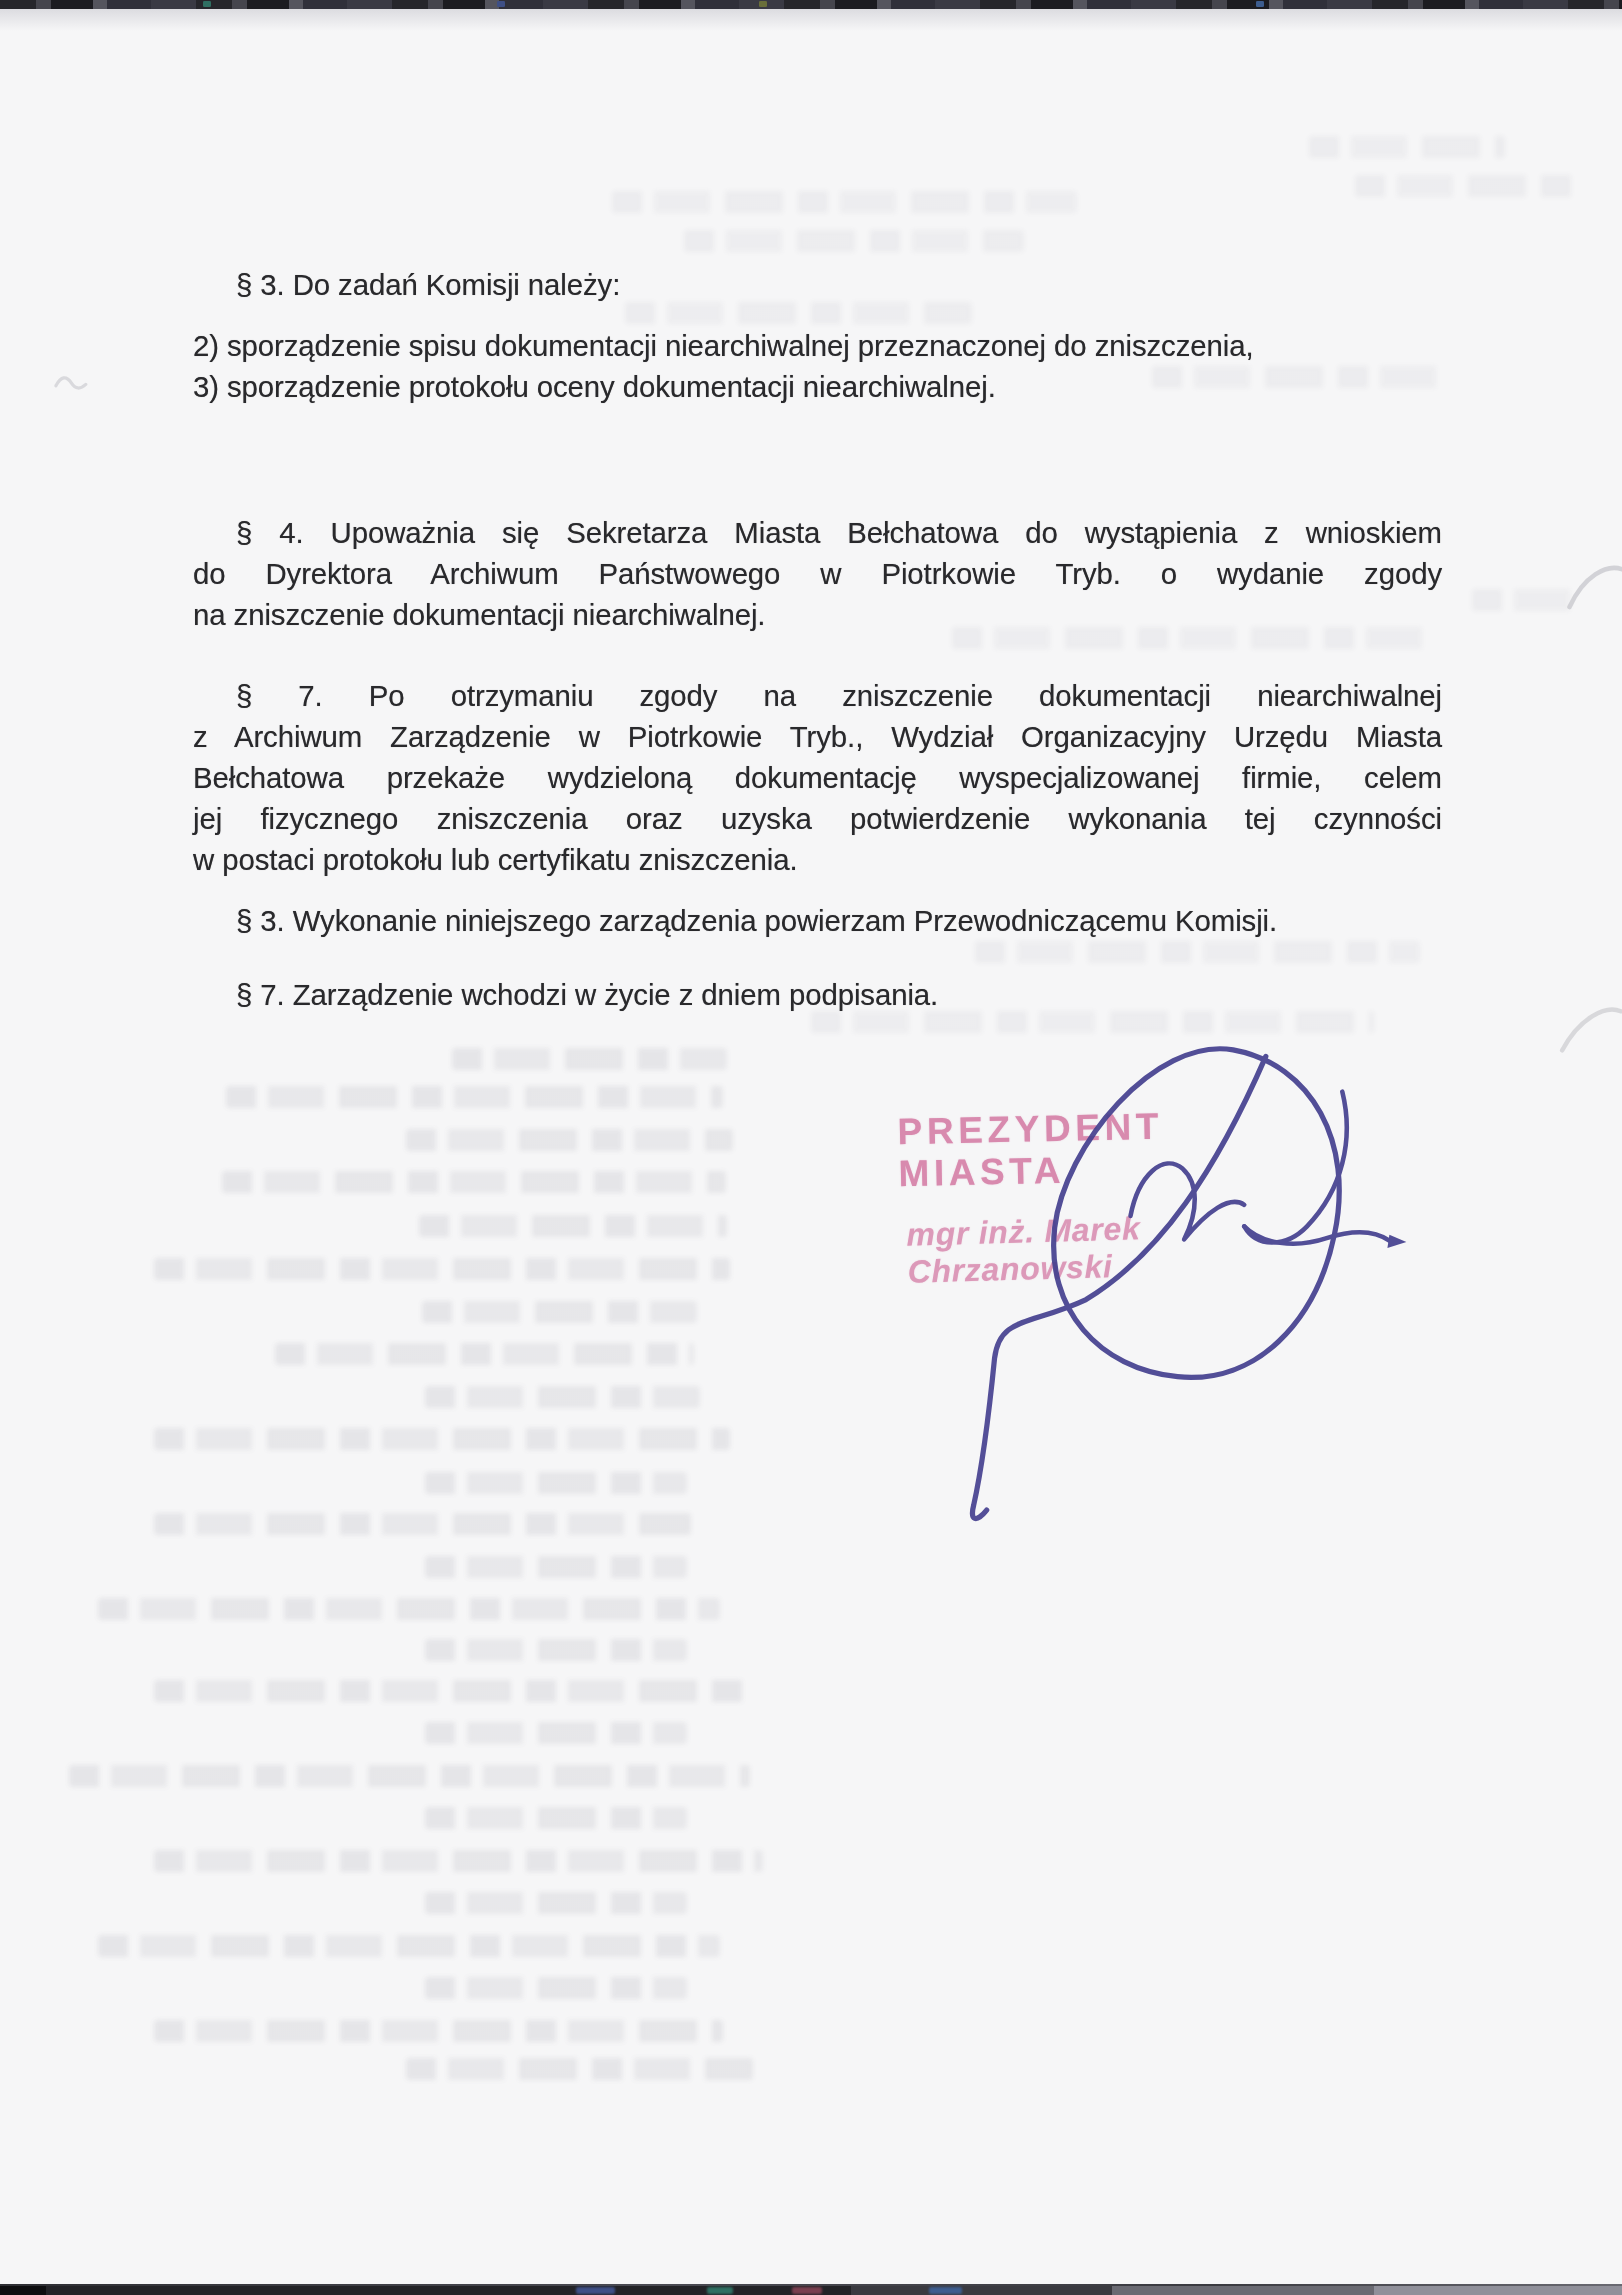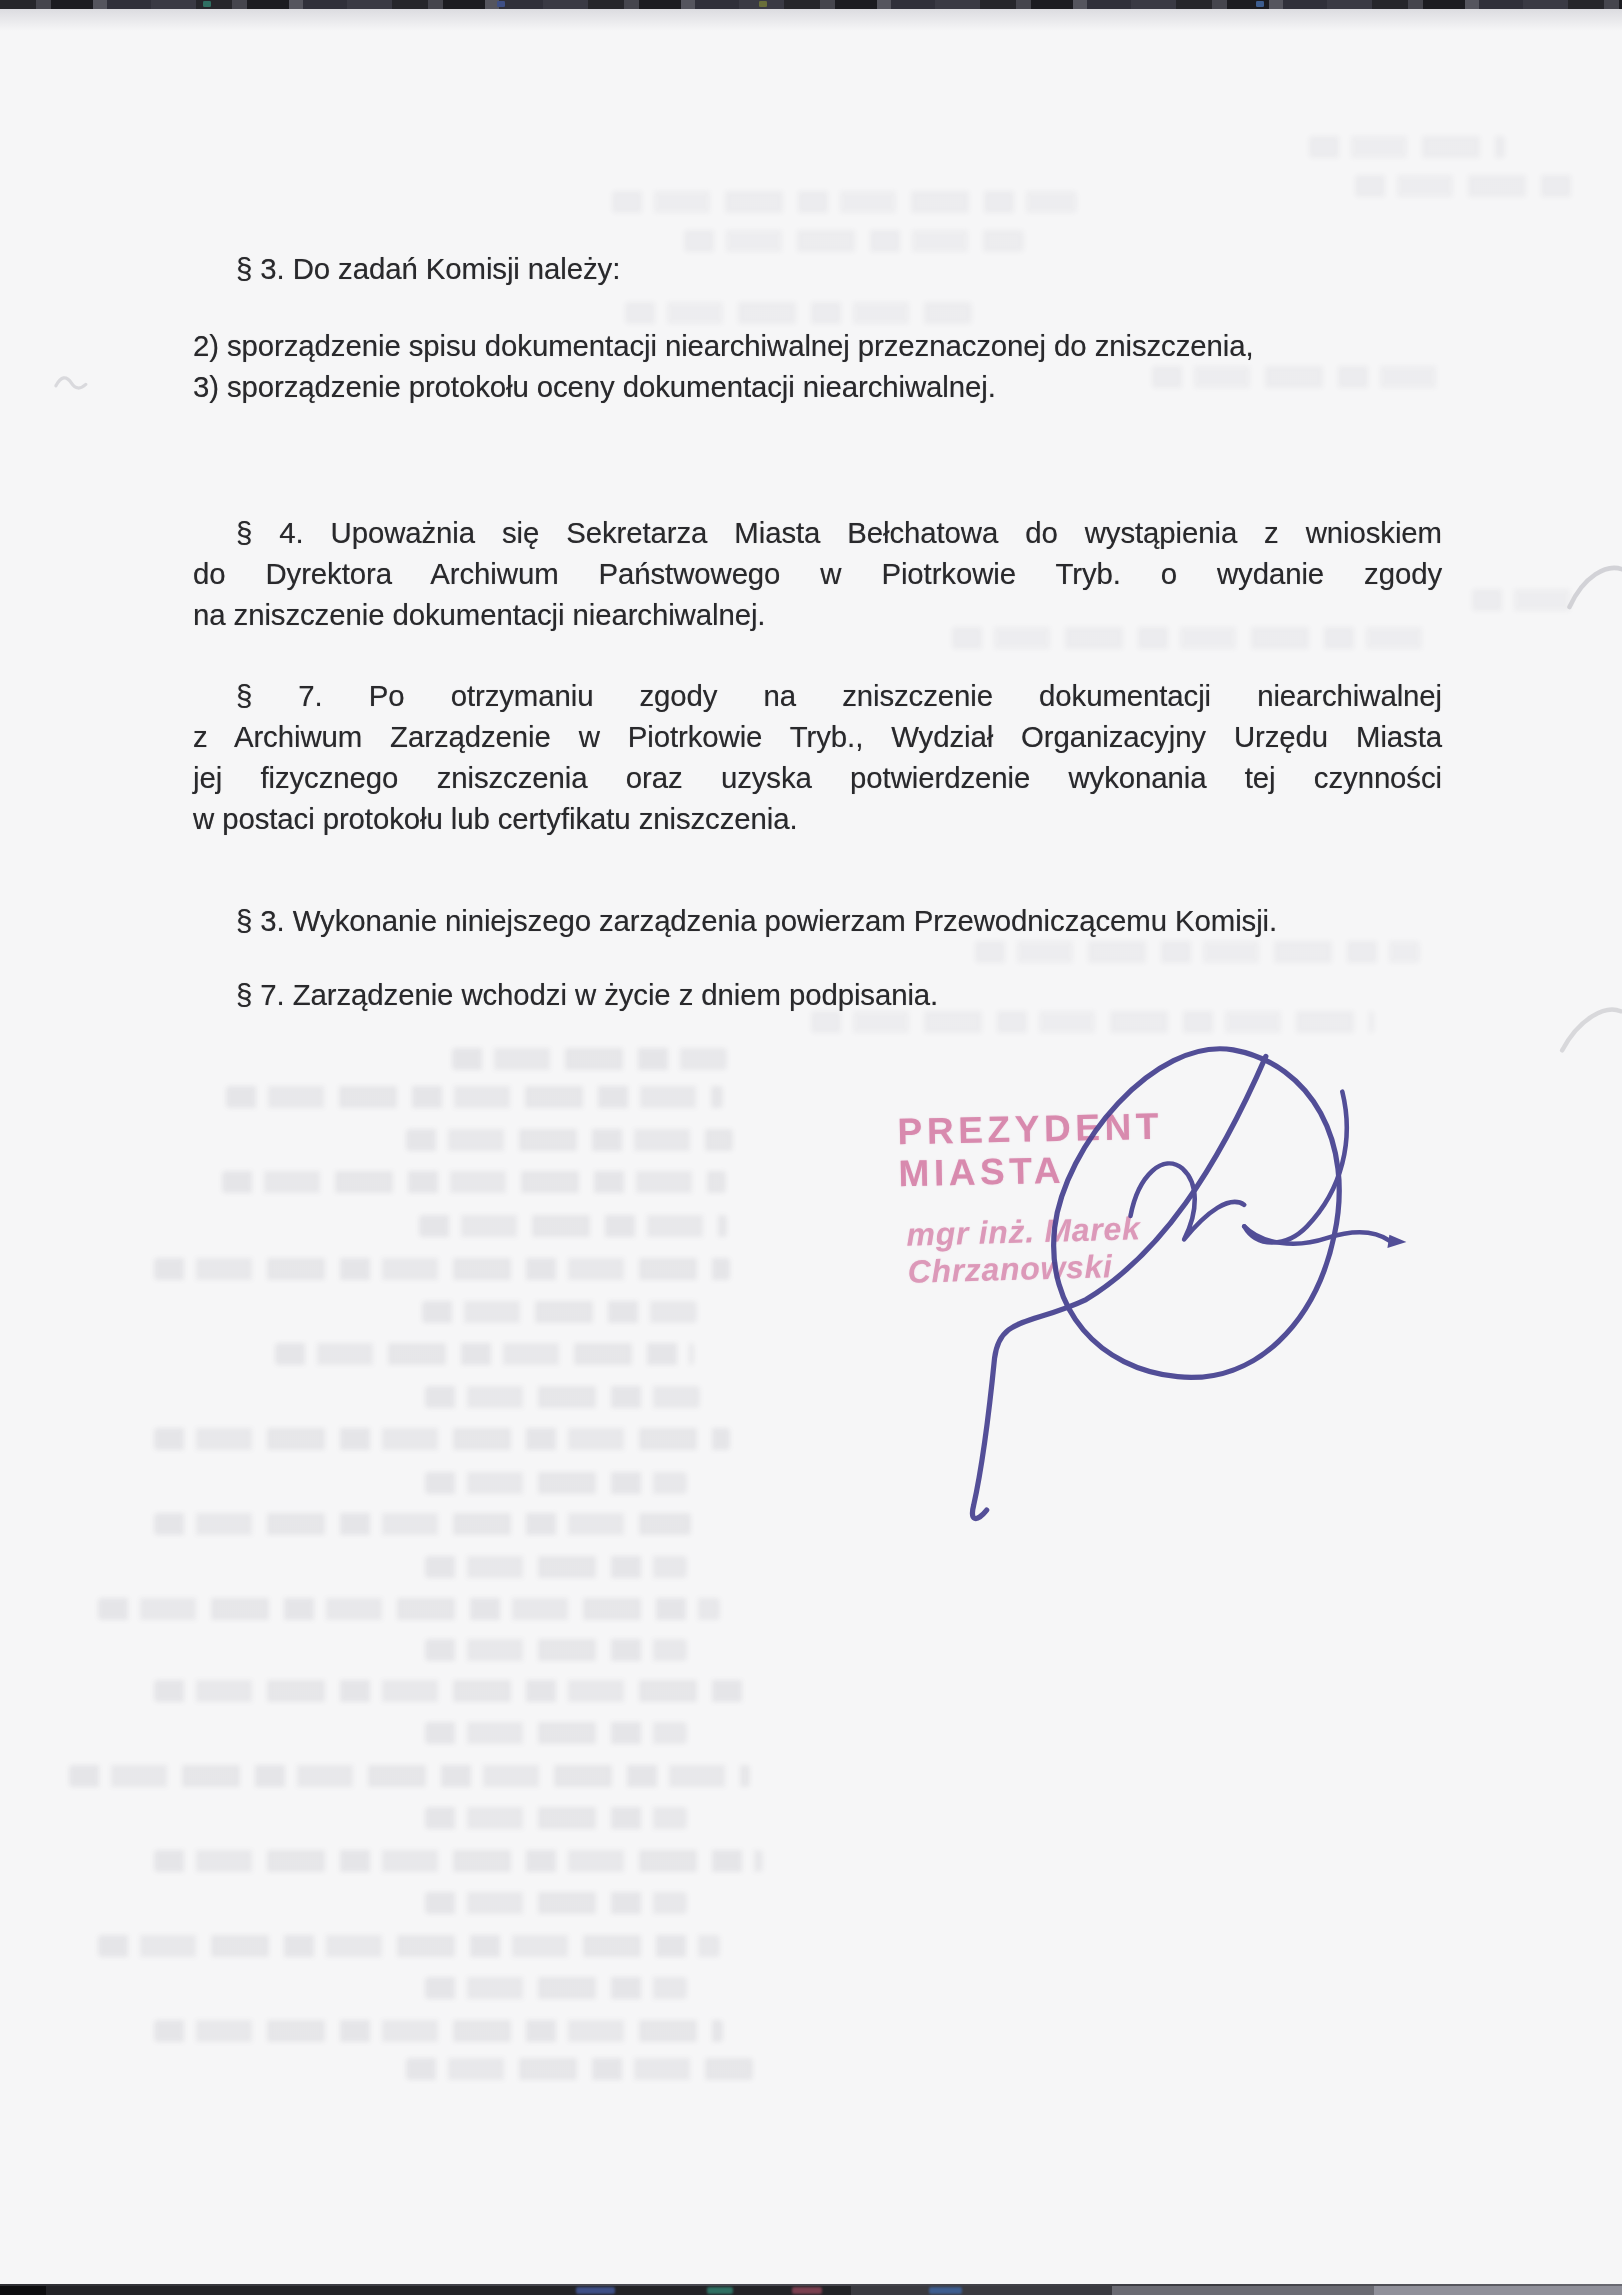--- a/index.html
+++ b/index.html
@@ -110,41 +110,42 @@
   <div class="ghost" style="left:425px;top:1722px;width:262px"></div>
   <div class="ghost" style="left:69px;top:1765px;width:681px"></div>
   <div class="ghost" style="left:425px;top:1807px;width:262px"></div>
   <div class="ghost" style="left:154px;top:1850px;width:609px"></div>
   <div class="ghost" style="left:425px;top:1892px;width:262px"></div>
   <div class="ghost" style="left:98px;top:1935px;width:622px"></div>
   <div class="ghost" style="left:425px;top:1977px;width:262px"></div>
   <div class="ghost" style="left:154px;top:2020px;width:569px"></div>
   <div class="ghost" style="left:406px;top:2058px;width:347px"></div>
 
-  <section class="par" style="top:248px">
+  <section class="par" style="top:264px">
       <div class="jline last">§ 3. Do zadań Komisji należy:</div>
     </section>
 
   <section class="list" style="top:325px">
     <div class="li">
         <div class="jline last">2) sporządzenie spisu dokumentacji niearchiwalnej przeznaczonej do zniszczenia,</div>
       </div>
     <div class="li">
         <div class="jline last">3) sporządzenie protokołu oceny dokumentacji niearchiwalnej.</div>
       </div>
   </section>
 
   <section class="par" style="top:512px">
       <div class="jline">§ 4. Upoważnia się Sekretarza Miasta Bełchatowa do wystąpienia z wnioskiem</div>
       <div class="jline">do Dyrektora Archiwum Państwowego w Piotrkowie Tryb. o wydanie zgody</div>
       <div class="jline last">na zniszczenie dokumentacji niearchiwalnej.</div>
     </section>
   <section class="par" style="top:675px">
       <div class="jline">§ 7. Po otrzymaniu zgody na zniszczenie dokumentacji niearchiwalnej</div>
       <div class="jline">z Archiwum Zarządzenie w Piotrkowie Tryb., Wydział Organizacyjny Urzędu Miasta</div>
+      <div class="jline">Bełchatowa przekaże wydzieloną dokumentację wyspecjalizowanej firmie, celem</div>
       <div class="jline">jej fizycznego zniszczenia oraz uzyska potwierdzenie wykonania tej czynności</div>
       <div class="jline last">w postaci protokołu lub certyfikatu zniszczenia.</div>
     </section>
   <section class="par" style="top:900px">
       <div class="jline last">§ 3. Wykonanie niniejszego zarządzenia powierzam Przewodniczącemu Komisji.</div>
     </section>
   <section class="par" style="top:974px">
       <div class="jline last">§ 7. Zarządzenie wchodzi w życie z dniem podpisania.</div>
     </section>
 

